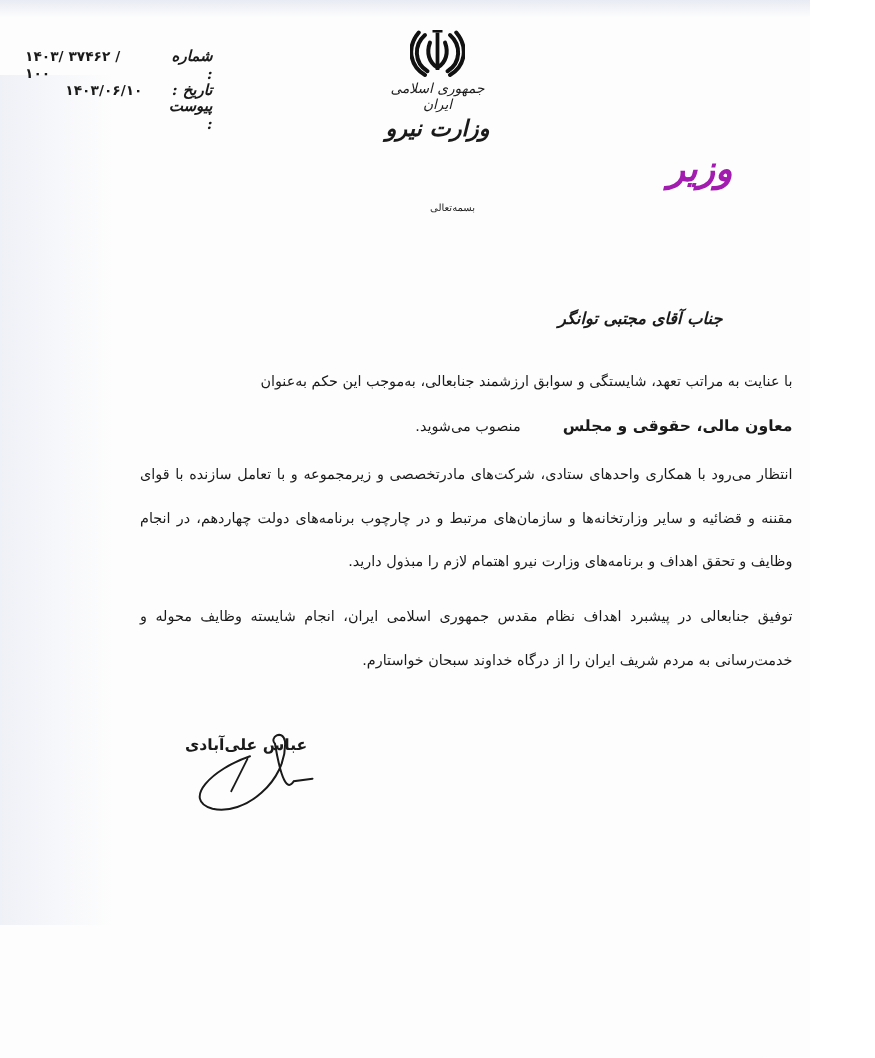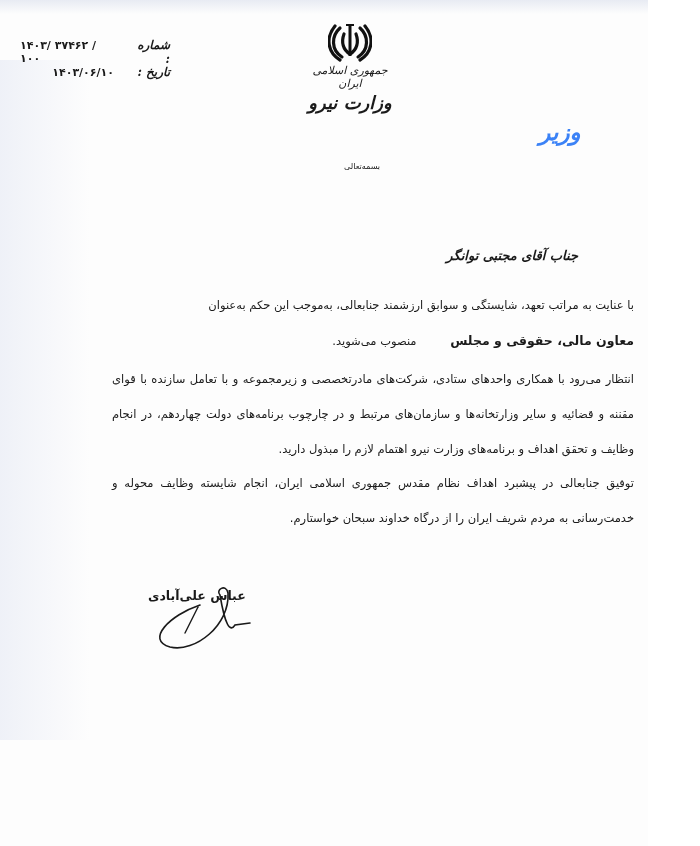--- a/index.html
+++ b/index.html
@@ -38,35 +38,35 @@
   }
   .emblem svg { display: block; margin: 0 auto; }
   .emblem-country { font-family: "DejaVu Serif", serif; font-style: italic; font-size: 11px; margin-top: 2px; direction: rtl; }
   .emblem-ministry { font-family: "DejaVu Serif", serif; font-weight: bold; font-style: italic; font-size: 18px; margin-top: 2px; direction: rtl; }
   .basmala {
     position: absolute; left: 320px; top: 162px; width: 60px; text-align: right;
     font-size: 8px; direction: rtl;
   }
   .minister-mark {
     position: absolute; left: 530px; top: 118px; width: 60px; text-align: center;
-    color: #3b82f6; font-family: "DejaVu Serif", serif; font-weight: bold; font-style: italic;
-    font-size: 23px; direction: rtl;
+    color: #a21caf; font-family: "DejaVu Serif", serif; font-weight: bold; font-style: italic;
+    font-size: 29px; direction: rtl;
   }
   .addressee {
     position: absolute; right: 70px; top: 248px;
     direction: rtl; font-weight: bold; font-size: 13px; font-style: italic;
   }
   .body-text {
     position: absolute; left: 112px; width: 522px;
     direction: rtl; text-align: justify; text-align-last: right;
     font-size: 11.5px; line-height: 35px;
   }
   .p1 { top: 288px; }
   .p2 { top: 362px; }
-  .p3 { top: 466px; }
+  .p3 { top: 476px; }
   .indent { padding-right: 24px; }
   .bold { font-weight: bold; font-size: 12.5px; margin-left: 30px; }
   .signer {
     position: absolute; left: 148px; top: 560px; width: 120px; text-align: left;
     direction: rtl; font-weight: bold; font-size: 12.5px; margin-top: 28px;
   }
   .signature { position: absolute; left: 150px; top: 585px; }
 </style>
 </head>
 <body>
@@ -76,20 +76,24 @@
   <div class="left-scan"></div>
 
   <div class="meta">
     <div class="meta-row">
       <span class="meta-label">شماره :</span>
       <span class="meta-value">۱۴۰۳/ ۳۷۴۶۲ /۱۰۰</span>
     </div>
     <div class="meta-row">
       <span class="meta-label">تاریخ :</span>
       <span class="meta-value">۱۴۰۳/۰۶/۱۰</span>
+    </div>
+    <div class="meta-row">
+      <span class="meta-label">پیوست :</span>
+      <span class="meta-value"></span>
     </div>
   </div>
 
   <div class="emblem">
     <svg width="44" height="40" viewBox="0 0 44 40">
       <g fill="none" stroke="#111" stroke-width="3.2" stroke-linecap="round">
         <path d="M12 6 C3 14 3 28 14 35"></path>
         <path d="M7 4 C-3 16 0 31 12 38"></path>
         <path d="M32 6 C41 14 41 28 30 35"></path>
         <path d="M37 4 C47 16 44 31 32 38"></path>

